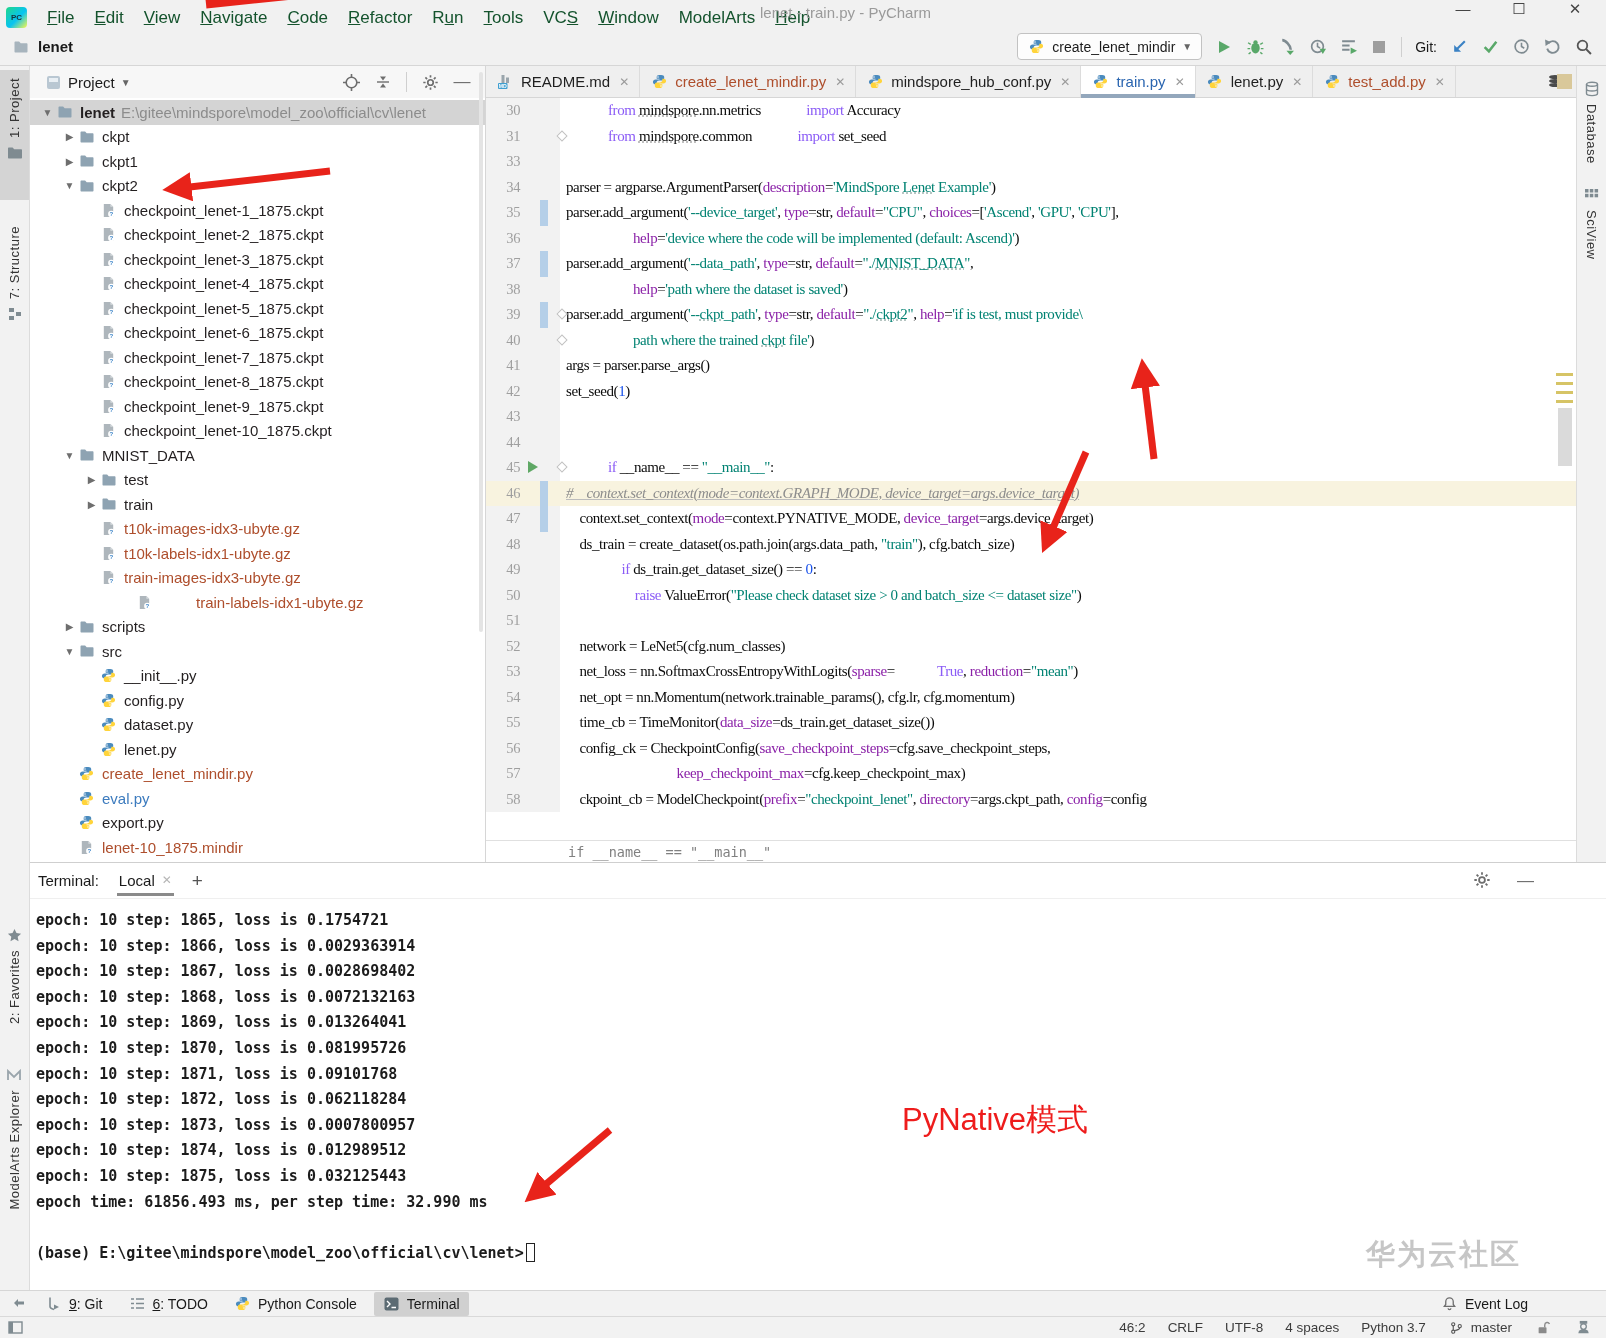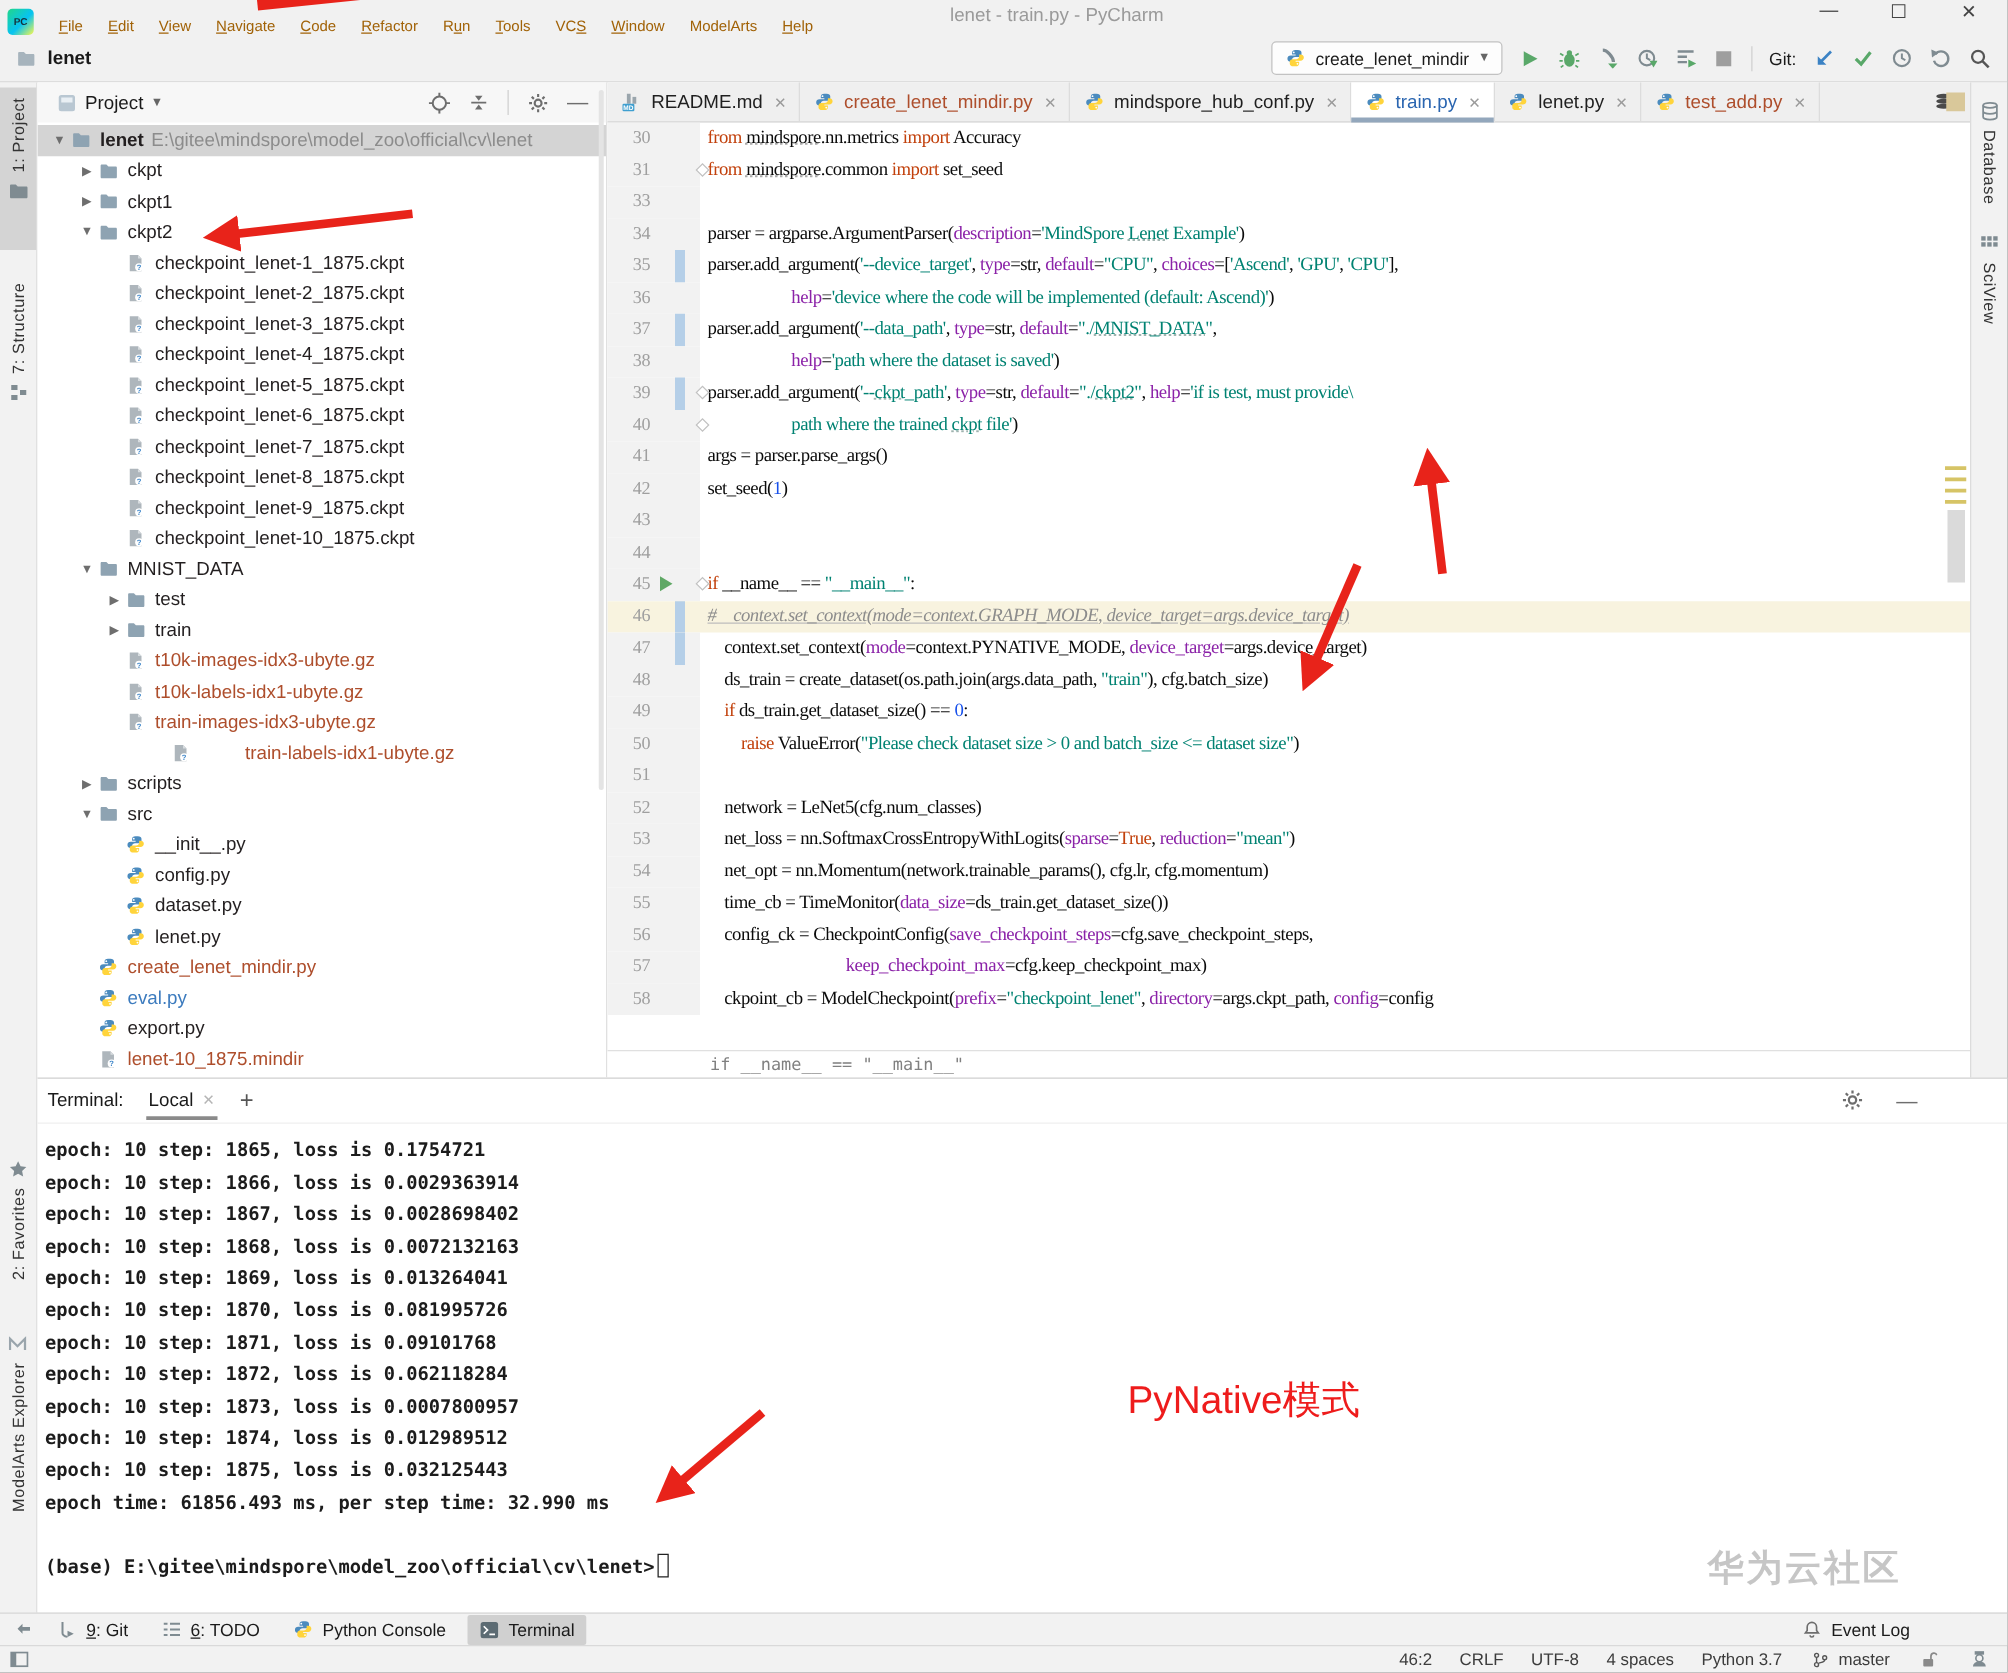--- a/index.html
+++ b/index.html
@@ -7,21 +7,21 @@
   .app {
     position:relative; width:1606px; height:1338px; overflow:hidden;
     background:#fff; font-family:"Liberation Sans", sans-serif; color:#1a1a1a;
     -webkit-font-smoothing:antialiased;
   }
   
   .titlebar { position:absolute; left:0; top:0; right:0; height:28px; background:#f1f1f1; display:flex; align-items:flex-end; }
   .logo { width:21px; height:21px; margin:0 10px 0 6px; border-radius:4px;
     background:linear-gradient(135deg,#21d789,#07c3f2 55%,#fcf84a); display:flex; align-items:center; justify-content:center;
     font-size:8px; font-weight:bold; color:#15323c; }
-  .menu-item { font-size:12px; padding:0 10px; color:#a16207; cursor:default; }
+  .menu-item { font-size:17px; padding:0 10px; color:#14532d; cursor:default; }
   .menu-item u { text-decoration:underline; }
   .win-title { position:absolute; left:760px; top:4px; font-size:15px; color:#9a9a9a; }
   .win-controls { position:absolute; right:18px; top:0; display:flex; gap:30px; }
   .win-btn { font-size:15px; color:#444; width:26px; text-align:center; }
   
   .toolbar { position:absolute; left:0; top:28px; right:0; height:38px; background:#f1f1f1; border-bottom:1px solid #d6d6d6; display:flex; align-items:center; }
   .proj-chip { display:flex; align-items:center; gap:8px; margin-left:12px; font-size:15px; font-weight:bold; }
   .tb-right { position:absolute; right:14px; top:0; height:37px; display:flex; align-items:center; gap:13px; }
   .runbox { display:flex; align-items:center; gap:7px; background:#fdfdfd; border:1px solid #c2c2c2; border-radius:4px; height:27px; padding:0 9px; font-size:14px; }
   .icon16 { width:18px; height:18px; display:inline-flex; align-items:center; justify-content:center; }
@@ -60,21 +60,21 @@
   .tab .x { color:#9a9a9a; font-size:12px; margin-left:2px; }
   .tab-overflow { position:absolute; right:12px; top:7px; }
   .code-region { position:absolute; left:0; top:32px; right:0; height:742px; overflow:hidden; }
   .crow { height:25.5px; display:flex; white-space:pre; font-family:Liberation Serif, serif; font-size:15px; letter-spacing:-0.4px;align-items:center; }
   .crow .gut { width:74px; flex:none; background:#f2f2f2; color:#9f9f9f; text-align:right; padding-right:40px; position:relative; font-size:14.5px; line-height:25.5px; }
   .crow .codeln { flex:1; padding-left:6px; line-height:25.5px; color:#0b0b0b; }
   .crow.hl .gut, .crow.hl .codeln { background:#f8f3df; }
   .chg { position:absolute; right:12px; top:0; width:8px; height:25.5px; background:#b5cfe8; }
   .foldic { position:absolute; right:-6px; top:8px; width:8px; height:8px; background:#fff; border:1px solid #c2c2c2; transform:rotate(45deg); z-index:2; }
   .runarrow { position:absolute; right:22px; top:6px; width:0; height:0; border-left:10px solid #5fa865; border-top:6.5px solid transparent; border-bottom:6.5px solid transparent; }
-  .tk-k{color:#c2410c;} .tk-s{color:#008272;} .tk-su{color:#008272; text-decoration:underline dotted #9fb3af;}
+  .tk-k{color:#8b5cf6;margin-left:42px;} .tk-s{color:#008272;} .tk-su{color:#008272; text-decoration:underline dotted #9fb3af;}
   .tk-p{color:#8b22a8;} .tk-n{color:#1750eb;}
   .tk-c{color:#8c8c8c; font-style:italic; text-decoration:underline solid #bdbdbd;}
   .tk-t{color:#0b0b0b;} .tk-u{color:#0b0b0b; text-decoration:underline dotted #ababab;}
   .hscroll { position:absolute; left:79px; bottom:1px; width:950px; height:10px; background:#d6d6d6; border-radius:5px; opacity:.85; }
   .mark-beige { position:absolute; right:4px; top:8px; width:15px; height:15px; background:#d9c89a; }
   .mark-y { position:absolute; right:3px; width:17px; height:3px; background:#d6c466; }
   .vthumb { position:absolute; right:4px; top:312px; width:14px; height:58px; background:#dadada; }
   .breadcrumbs { position:absolute; left:0; right:0; top:774px; height:22px; border-top:1px solid #e0e0e0; background:#fff;
      font-family:"DejaVu Sans Mono", monospace; font-size:13.5px; color:#808080; display:flex; align-items:center; padding-left:82px; }
   

